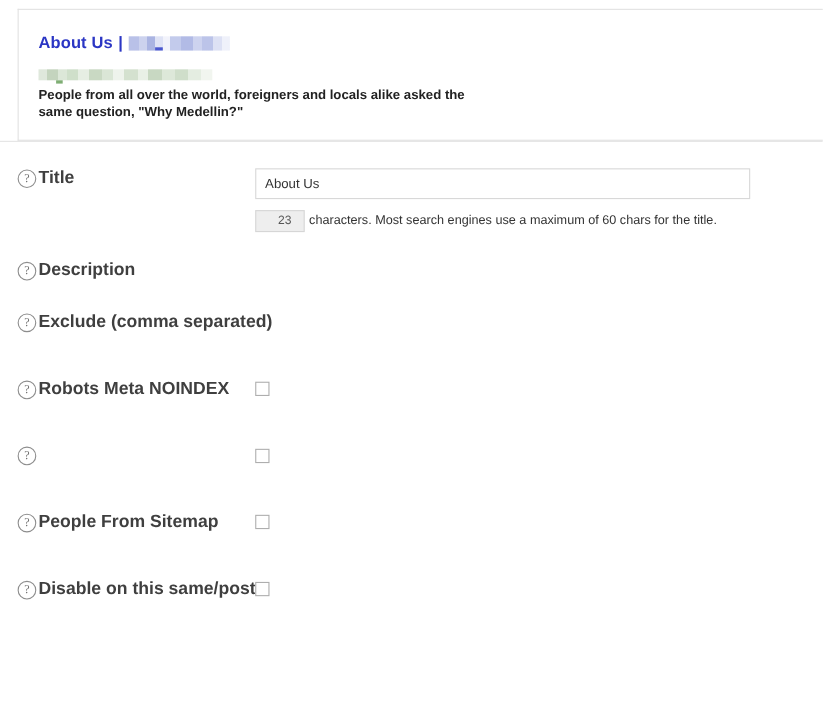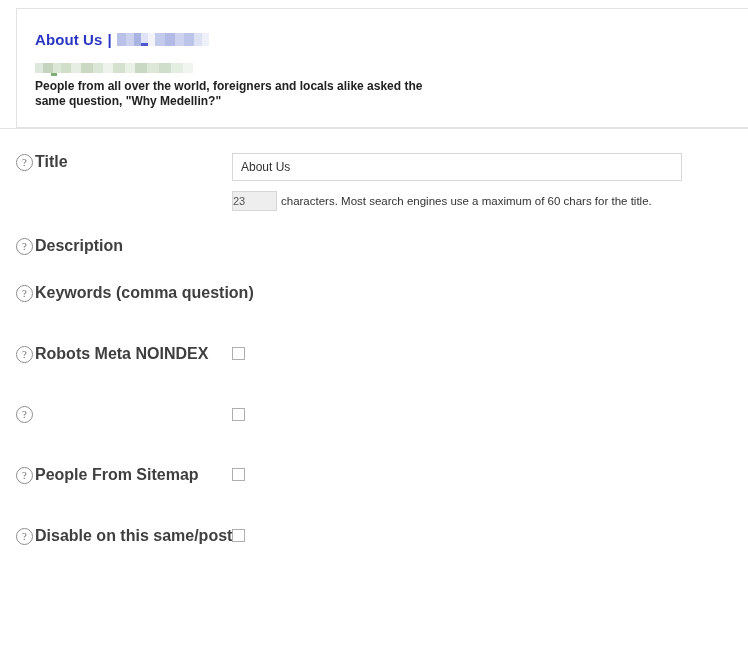--- a/index.html
+++ b/index.html
@@ -212,20 +212,21 @@
     align-items: center;
     margin-top: 10px;
   }
   .counter-box {
     width: 45px;
     height: 20px;
     border: 1px solid #d6d6d6;
     background: #eeeeee;
     font-size: 11px;
     color: #555555;
+    text-align: right;
     line-height: 18px;
     padding-right: 11px;
     flex: none;
   }
   .counter-text {
     font-size: 11.5px;
     color: #333333;
     margin-left: 4px;
   }
 
@@ -284,21 +285,21 @@
   <div class="field-row row-desc">
     <div class="label-col">
       <span class="help-icon">?</span>
       <span class="field-label">Description</span>
     </div>
   </div>
 
   <div class="field-row row-keywords">
     <div class="label-col">
       <span class="help-icon">?</span>
-      <span class="field-label">Keywords (comma question)</span>
+      <span class="field-label">Exclude (comma separated)</span>
     </div>
   </div>
 
   <div class="field-row row-check">
     <div class="label-col">
       <span class="help-icon">?</span>
       <span class="field-label">Robots Meta NOINDEX</span>
     </div>
     <div class="control-col">
       <span class="checkbox"></span>

